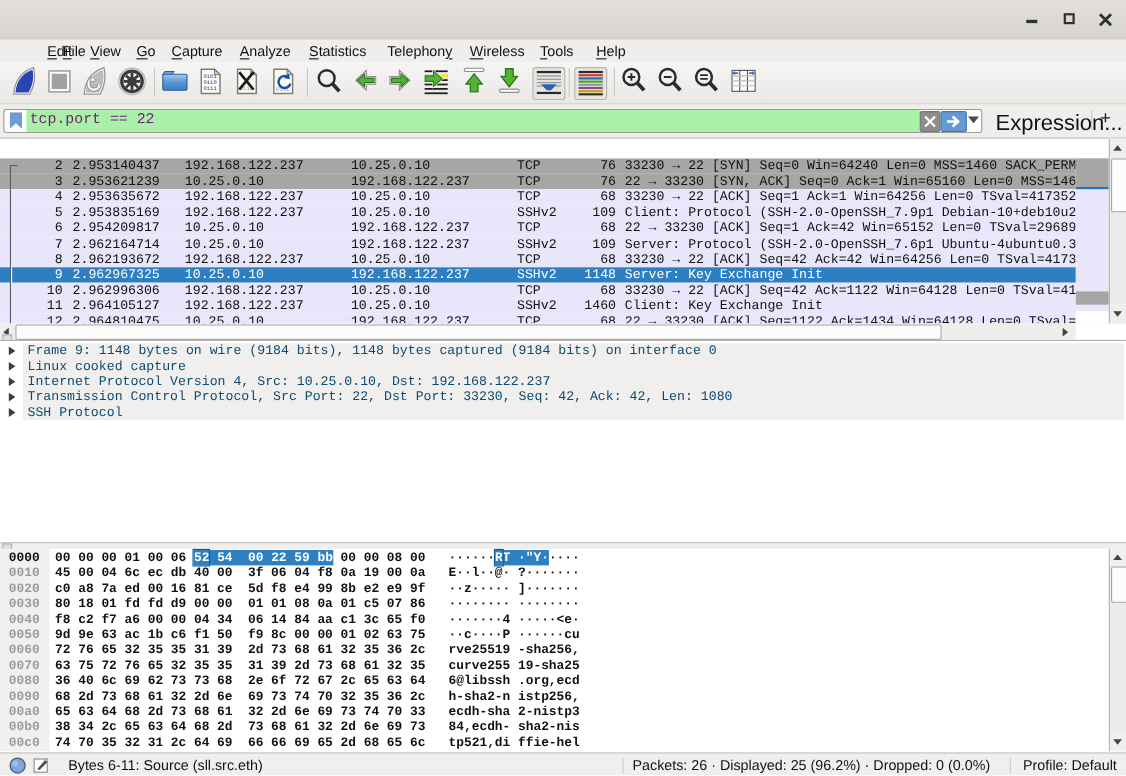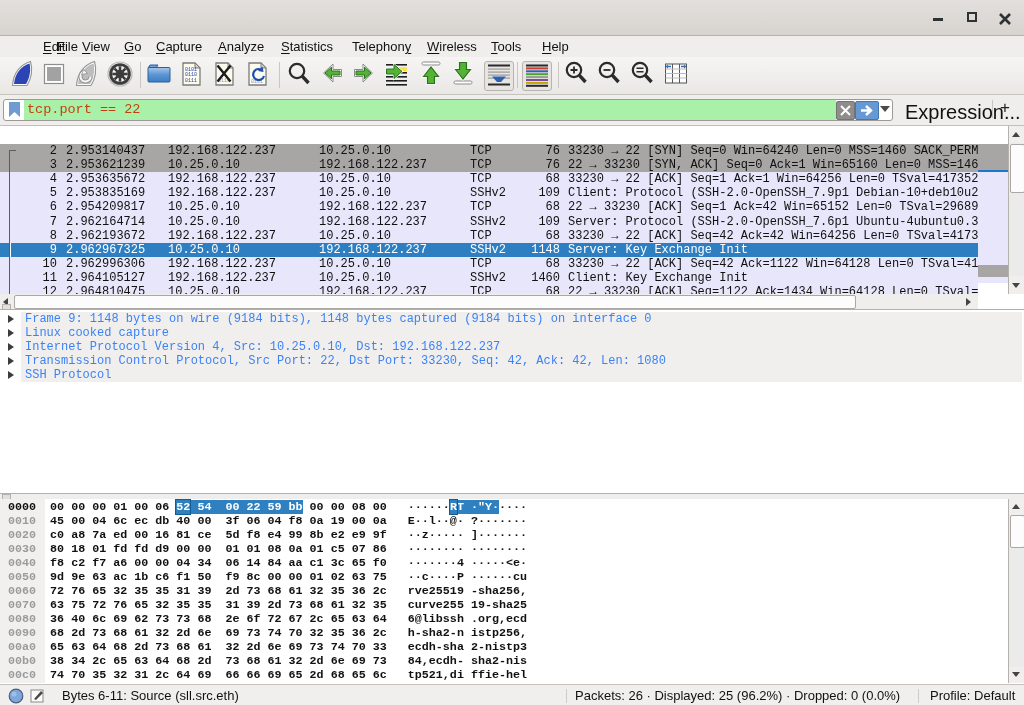--- a/index.html
+++ b/index.html
@@ -14,21 +14,21 @@
 .mi{position:absolute;top:3px;}
 .mi u{text-decoration:underline;text-underline-offset:2px;}
 
 #toolbar{left:0;top:57px;width:1024px;height:37px;background:linear-gradient(#f6f5f4,#eae8e5);border-bottom:1px solid #c7c4c0;}
 .tsep{position:absolute;top:5px;width:1px;height:26px;background:#cac7c3;}
 .tbtn{position:absolute;top:3px;width:28px;height:28px;border:1px solid #b7b3ae;border-radius:3px;background:#e7e5e2;}
 
 #filterbar{left:0;top:95px;width:1024px;height:30px;background:#f0eeec;border-bottom:1px solid #c2bfbb;}
 #filterbox{position:absolute;left:3px;top:4px;width:888px;height:20px;border:1px solid #9c9996;border-radius:3px;background:#fff;}
 #filtergreen{position:absolute;left:20px;top:0px;width:812px;height:20px;background:#a9f1a9;}
-#filtertext{position:absolute;left:23px;top:2px;font-size:13.5px;color:#c2410c;}
+#filtertext{position:absolute;left:23px;top:2px;font-size:13.5px;color:#701a75;}
 #fxbtn{position:absolute;left:832px;top:1px;width:17px;height:17px;background:#8f8d8b;border:1px solid #767472;border-radius:2px;}
 #fapply{position:absolute;left:851px;top:1px;width:22px;height:17px;background:#6699d3;border:1px solid #4477b0;border-radius:2px;}
 #fdrop{position:absolute;left:876px;top:6px;width:0;height:0;border-left:5px solid transparent;border-right:5px solid transparent;border-top:6px solid #4a4a4a;}
 #expr{position:absolute;left:905px;top:6px;font-size:20px;color:#111;}
 #fplus{position:absolute;left:1000px;top:3px;font-size:17px;color:#222;}
 
 #plheader{left:0;top:126px;width:1024px;height:18px;background:linear-gradient(#fbfbfb,#ededed);border-bottom:1px solid #a09d9a;font-size:12px;color:#111;}
 .hc{position:absolute;top:2px;}
 .hsep{position:absolute;top:0;width:1px;height:17px;background:#c3c0bd;}
 .prow{position:absolute;left:0;width:978px;font-size:12px;line-height:14.17px;color:#111;overflow:hidden;}
@@ -42,21 +42,21 @@
 
 .sbbtn{position:absolute;background:#f0efed;border:1px solid #b5b2ae;}
 .sbthumb{position:absolute;background:#fcfcfc;border:1px solid #aaa7a4;border-radius:2px;}
 .arrowu{width:0;height:0;border-left:4px solid transparent;border-right:4px solid transparent;border-bottom:5px solid #444;position:absolute;}
 .arrowd{width:0;height:0;border-left:4px solid transparent;border-right:4px solid transparent;border-top:5px solid #444;position:absolute;}
 .arrowl{width:0;height:0;border-top:4px solid transparent;border-bottom:4px solid transparent;border-right:5px solid #444;position:absolute;}
 .arrowr{width:0;height:0;border-top:4px solid transparent;border-bottom:4px solid transparent;border-left:5px solid #444;position:absolute;}
 
 #details{left:0;top:309px;width:1024px;height:184px;background:#fff;border-top:1px solid #b2afac;}
 #detailbg{position:absolute;left:21px;top:2px;width:1001px;height:70px;background:#f0efee;}
-.drow{position:absolute;left:25px;height:14px;font-size:12px;line-height:14px;color:#3b82f6;}
+.drow{position:absolute;left:25px;height:14px;font-size:12px;line-height:14px;color:#0c4a6e;}
 .dtri{position:absolute;left:8px;width:0;height:0;border-top:4px solid transparent;border-bottom:4px solid transparent;border-left:6px solid #3c3c3c;}
 
 #hexpane{left:0;top:499px;width:1024px;height:184px;background:#fff;font-weight:bold;}
 #hexoffcol{position:absolute;left:0;top:0;width:45px;height:184px;background:#f1f0ef;}
 .hrow{position:absolute;left:8px;height:14px;font-size:11.7px;line-height:14px;color:#111;}
 .hoff{color:#9b9b9b;}
 .hl{background:#2e80c1;color:#fff;}
 
 #statusbar{left:0;top:684px;width:1024px;height:21px;background:#f1efed;border-top:1px solid #c4c1be;font-size:13px;color:#111;}
 </style></head>

